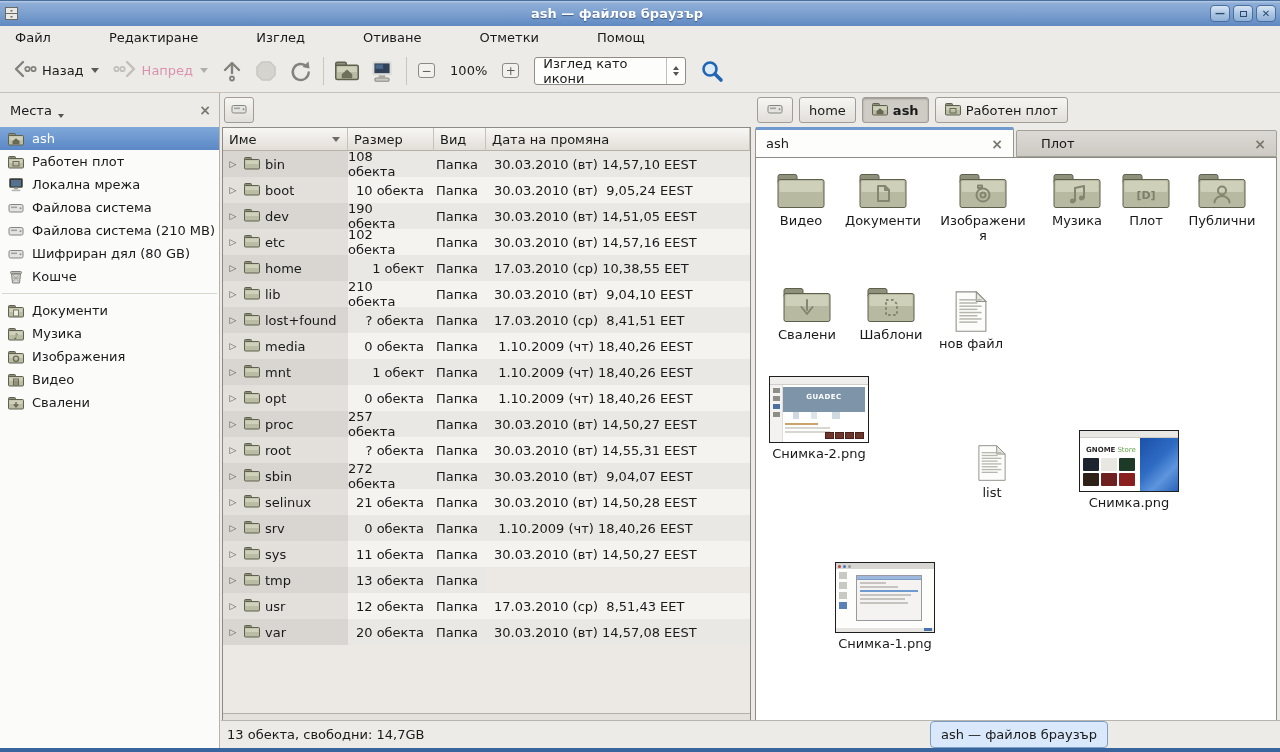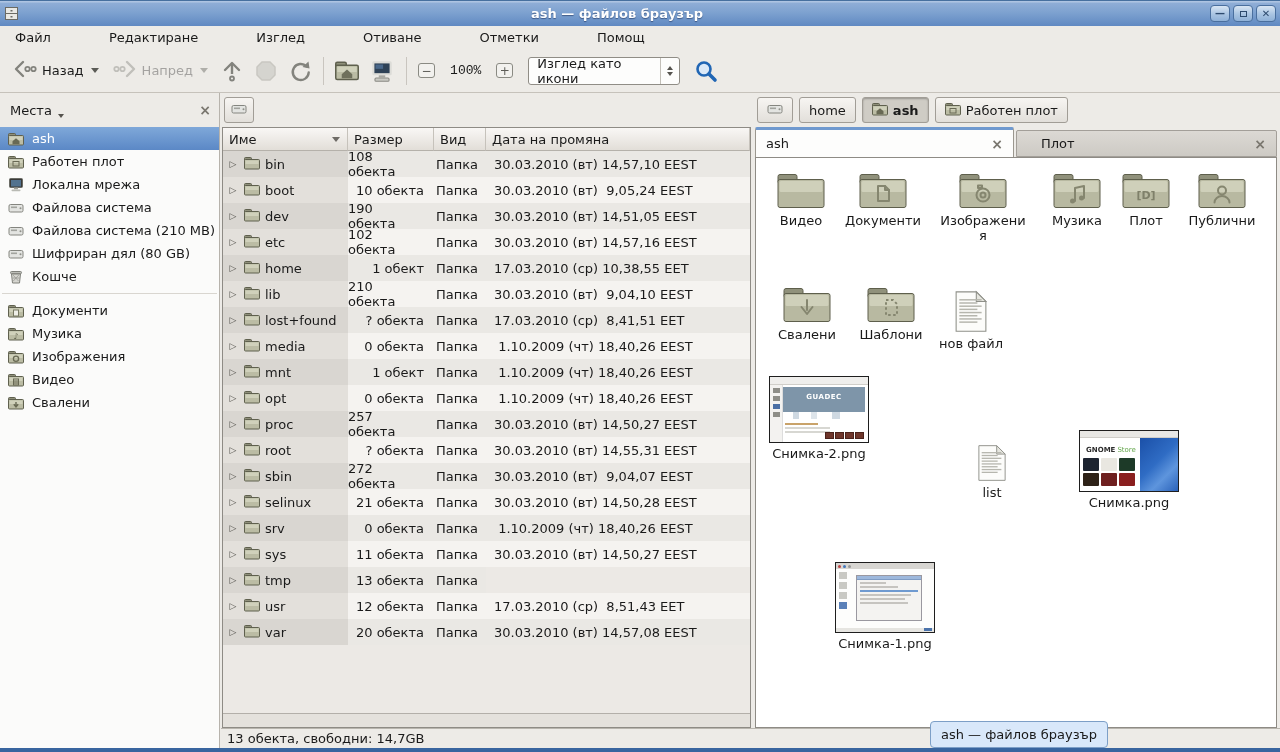--- a/index.html
+++ b/index.html
@@ -27,33 +27,33 @@
   .toolbar { height:44px; display:flex; align-items:center; padding:0 6px; background:#edebe7;
     border-bottom:1px solid #c6c2bb; }
   .tbtn { display:flex; align-items:center; gap:5px; padding:0 7px; height:34px; border-radius:4px; }
   .tbtn.icon-only { padding:0 5px; }
   .tbtn.disabled { opacity:.42; }
   .tlabel { font-size:13px; }
   .chev { width:0; height:0; border-left:4px solid transparent; border-right:4px solid transparent; border-top:5px solid #5b5b56; margin-left:2px; }
   .tsep { width:1px; height:28px; background:#c9c5bf; margin:0 6px; }
   .zoomglyph { width:17px; height:15px; border:1px solid #8a8a83; border-radius:3px; background:#f2f1ee;
     display:flex; align-items:center; justify-content:center; font-size:12px; color:#5d5c57; line-height:0; }
-  .zoom-level { padding:0 10px;font-family:Liberation Mono, monospace; }
+  .zoom-level { padding:0 10px; }
   .combo { width:152px; height:28px; background:#fdfdfc; border:1px solid #908d86; border-radius:3px;
     display:flex; align-items:center; margin-left:10px; }
   .combo .cv { flex:1; padding-left:8px; }
   .combo .spin { width:19px; align-self:stretch; border-left:1px solid #c2bfb8; display:flex; flex-direction:column; align-items:center; justify-content:center; gap:2px; }
   .arr-up { width:0;height:0;border-left:3.5px solid transparent;border-right:3.5px solid transparent;border-bottom:4.5px solid #55534e; }
   .arr-dn { width:0;height:0;border-left:3.5px solid transparent;border-right:3.5px solid transparent;border-top:4.5px solid #55534e; }
 
   
   .sidebar { position:absolute; left:0; top:93px; bottom:4px; width:220px; background:#fbfbfa; border-right:1px solid #b7b3ac; }
   .pane-left { position:absolute; left:222px; top:93px; bottom:24px; width:529px; display:flex; flex-direction:column; }
   .pane-right { position:absolute; left:755px; right:3px; top:93px; bottom:24px; display:flex; flex-direction:column; }
-  .statusbar { position:absolute; left:221px; right:0; bottom:4px; height:20px; background:#edebe7;
+  .statusbar { position:absolute; left:221px; right:0; bottom:4px; height:28px; background:#edebe7;
     border-top:1px solid #b8b5ae; display:flex; align-items:center; padding-left:6px; }
   .bottom-strip { position:absolute; left:0; right:0; bottom:0; height:4px; background:#39659f; }
 
   
   .places-header { height:34px; display:flex; align-items:center; padding:0 8px 0 10px; background:#edebe7; }
   .places-combo { display:flex; align-items:flex-end; gap:6px; flex:1; }
   .close-x { color:#7a776f; font-size:14px; font-weight:bold; line-height:1; }
   .place-row { height:23px; display:flex; align-items:center; gap:7px; padding-left:8px; }
   .place-row.selected { background:linear-gradient(#7fa8d9,#5b88c6); color:#fff; }
   .place-sep { height:1px; background:#d9d6d0; margin:5px 2px; }
@@ -182,21 +182,21 @@
           </svg></span>
       <span class="tlabel">Назад</span>
       <span class="chev"></span>
     </div>
     <div class="tbtn disabled">
       <span><svg width="24" height="22" viewBox="0 0 24 22">
             <circle cx="3.5" cy="11" r="2.2" fill="none" stroke="#83837d" stroke-width="1.8"></circle>
             <circle cx="9.5" cy="11" r="2.2" fill="none" stroke="#83837d" stroke-width="1.8"></circle>
             <path d="M14 4 l7 7 -7 7" fill="none" stroke="#83837d" stroke-width="2.4" stroke-linejoin="round" stroke-linecap="round"></path>
           </svg></span>
-      <span class="tlabel" style="color:#404040">Напред</span>
+      <span class="tlabel" style="color:#be185d">Напред</span>
       <span class="chev"></span>
     </div>
     <div class="tbtn icon-only">
         <svg width="24" height="24" viewBox="0 0 24 24">
           <path d="M5 11 L12 4 l7 7" fill="none" stroke="#83837d" stroke-width="2.4" stroke-linejoin="round" stroke-linecap="round"></path>
           <line x1="12" y1="5" x2="12" y2="15" stroke="#83837d" stroke-width="2.4"></line>
           <circle cx="12" cy="19.5" r="2" fill="none" stroke="#83837d" stroke-width="1.8"></circle>
         </svg>
       </div>
     <div class="tbtn icon-only disabled">

